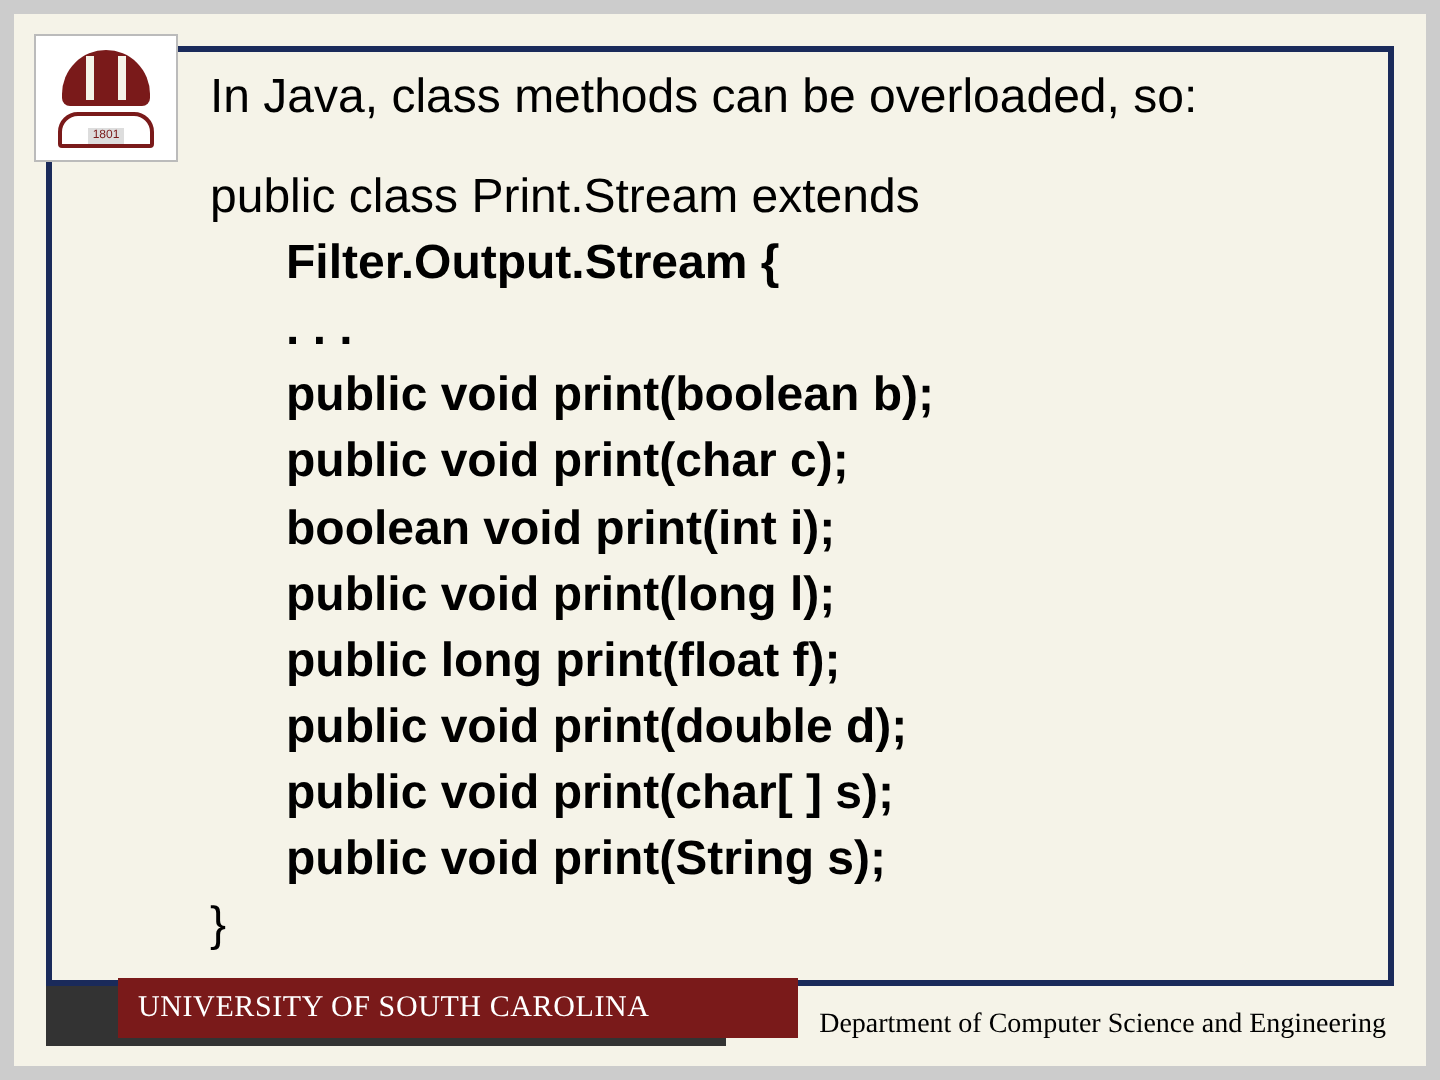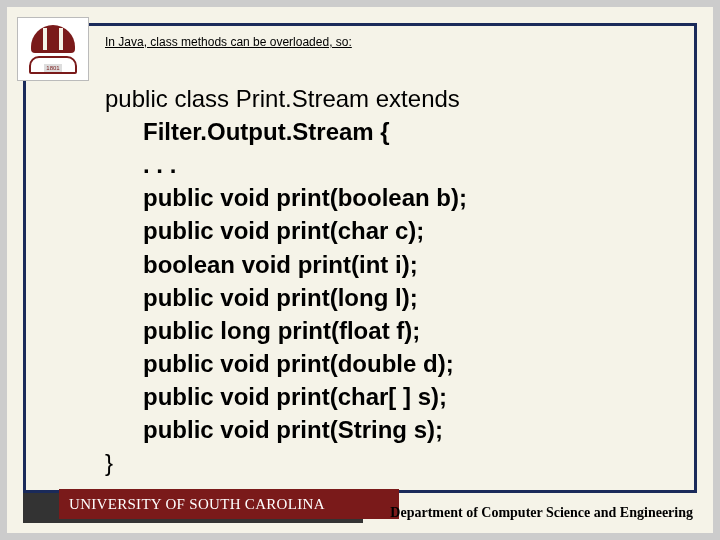--- a/index.html
+++ b/index.html
@@ -76,23 +76,22 @@
     line-height: 8px;
   }
   .content {
     position: absolute;
     left: 98px;
     top: 28px;
     right: 40px;
     color: #000;
   }
   .intro {
-    font-size: 12px;
-    margin-bottom: 33px;
-    text-decoration: underline;
+    font-size: 24px;
+    margin-bottom: 19px;
   }
   .code {
     font-size: 24px;
     line-height: 1.38;
   }
   .indent { padding-left: 38px; font-weight: bold; }
   .footer-shadow {
     position: absolute;
     left: 16px;
     bottom: 10px;
@@ -114,21 +113,21 @@
     align-items: center;
     padding-left: 10px;
     letter-spacing: 0.3px;
     margin-left: 40px;
   }
   .footer-right {
     position: absolute;
     right: 20px;
     bottom: 12px;
     font-family: "Times New Roman", serif;
-    font-weight: bold;
+    font-weight: normal;
     font-size: 14px;
     color: #000;
   }
 </style>
 </head>
 <body>
 
 <div class="slide">
   <div class="outer-border"></div>
 

